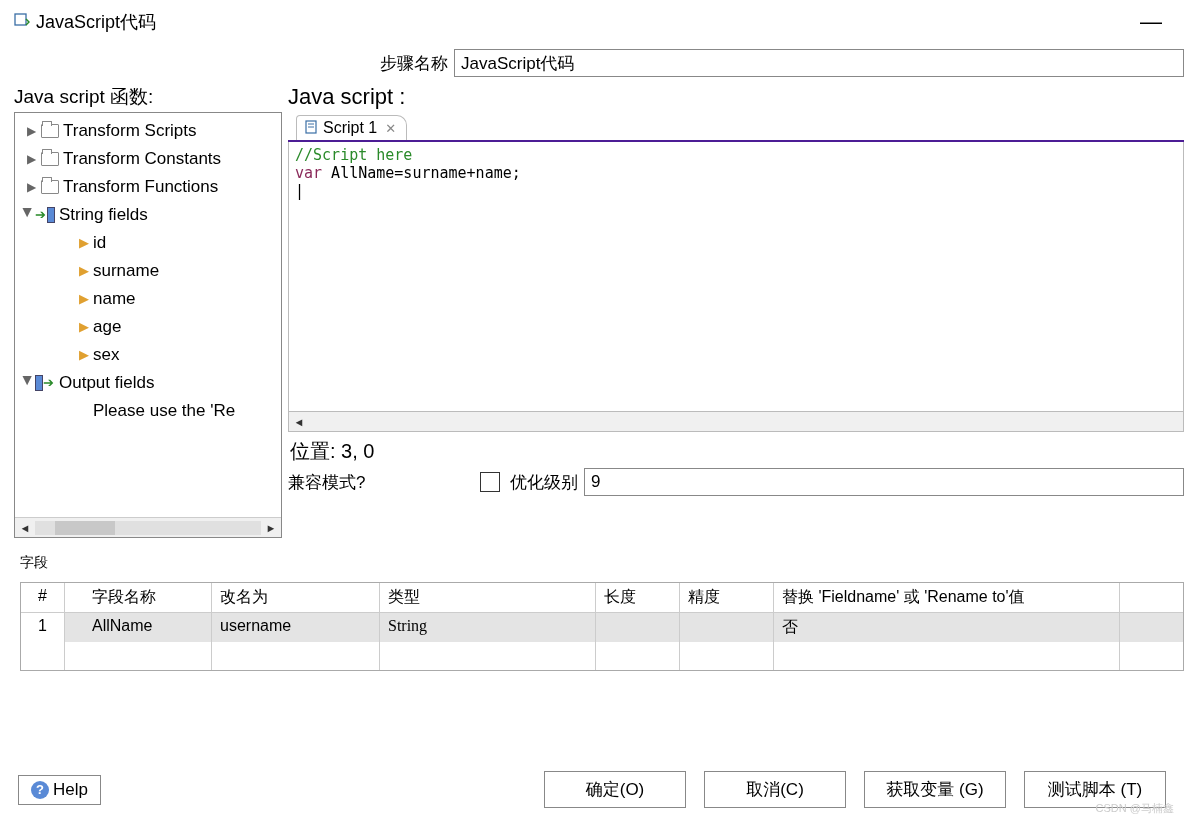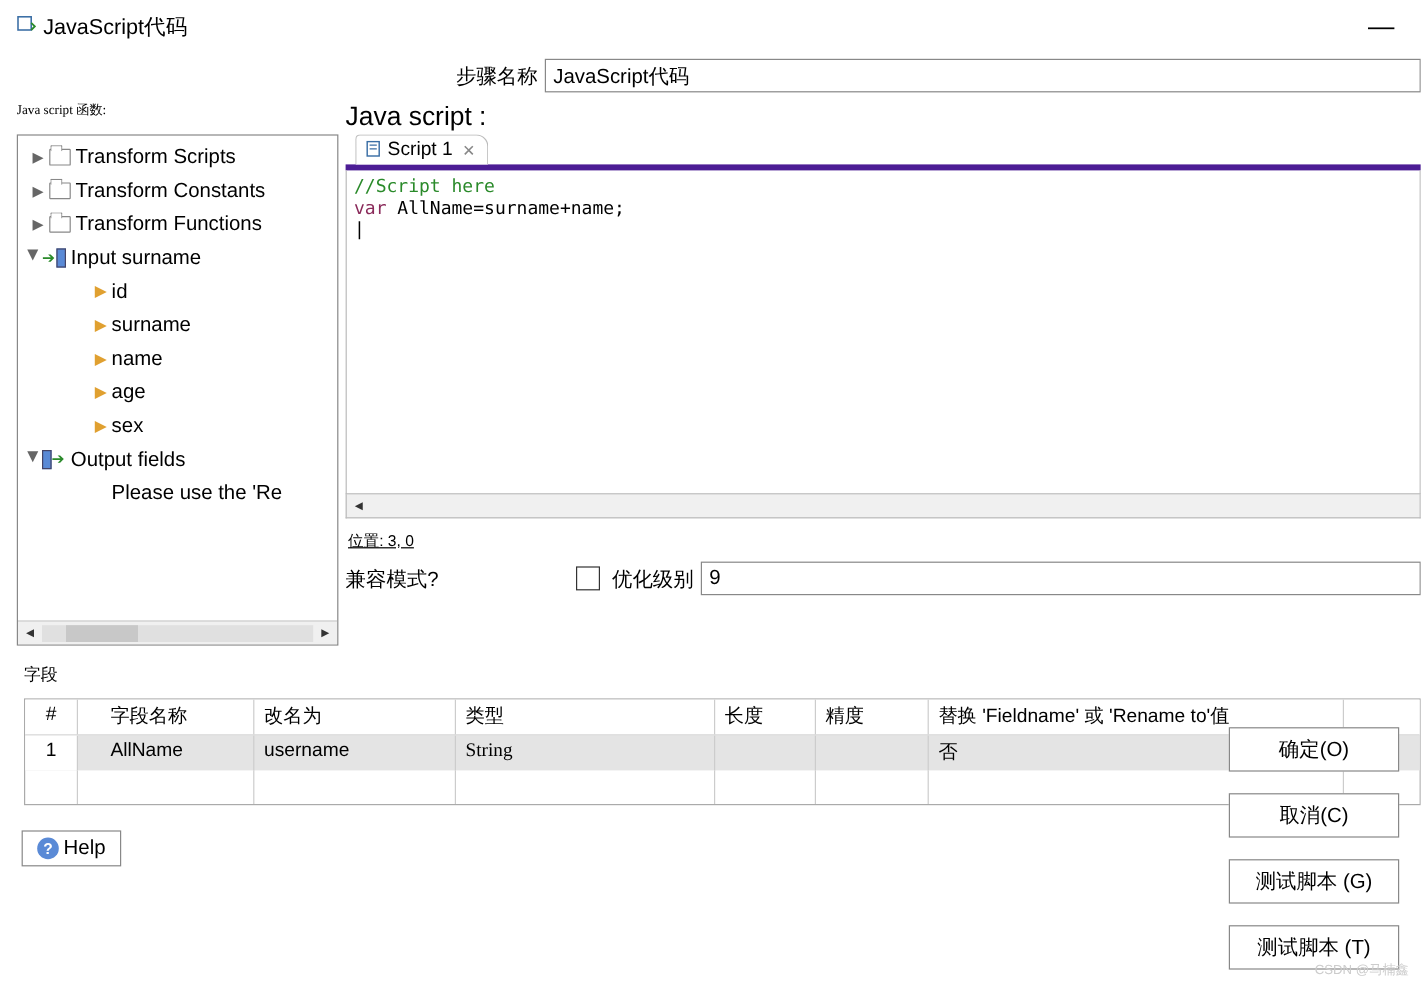--- a/index.html
+++ b/index.html
@@ -9,49 +9,49 @@
   .titlebar .title-icon { margin-right: 6px; color: #3a6ea5; }
   .titlebar .title { font-size: 18px; flex: 1; }
   .titlebar .min-btn { font-size: 22px; padding: 0 8px; cursor: pointer; }
   
   .step-row { display: flex; align-items: center; height: 38px; padding-left: 380px; }
   .step-row .label { font-size: 17px; margin-right: 6px; }
   .step-row .input { flex: 1; height: 28px; border: 1px solid #888; padding: 2px 6px; font-size: 17px; font-family: inherit; }
   
   .middle { display: flex; flex: 0 0 auto; height: 454px; margin-top: 2px; }
   .left-panel { width: 282px; display: flex; flex-direction: column; padding-left: 14px; }
-  .left-panel .panel-title { font-size: 11px; height: 28px; font-family: Liberation Serif, serif; }
+  .left-panel .panel-title { font-size: 19px; height: 28px; }
   .tree-wrap { flex: 1; border: 1px solid #888; overflow: hidden; position: relative; }
   .tree { padding: 4px 0; font-size: 17px; line-height: 28px; white-space: nowrap; }
   .tree-row { display: flex; align-items: center; height: 28px; padding-left: 6px; }
   .tree-row .spacer { display: inline-block; }
   .arrow { width: 14px; display: inline-block; color: #666; font-size: 12px; }
   .folder-icon { width: 18px; height: 14px; border: 1px solid #888; border-radius: 1px; margin-right: 4px; display: inline-block; position: relative; background: #fff; }
   .folder-icon::before { content:''; position:absolute; top:-4px; left:0; width:8px; height:4px; border:1px solid #888; border-bottom:none; border-radius:1px 1px 0 0; background:#fff; }
   .green-arrow-box { width: 22px; display: inline-flex; align-items: center; margin-right: 2px; }
   .green-arrow { color: #2a8a2a; font-size: 13px; margin-right: 1px; }
   .blue-box { width: 8px; height: 16px; background: #5a8ad6; display: inline-block; border: 1px solid #446; }
   .field-icon { color: #e0a030; margin-right: 4px; font-size: 13px; }
   .hscroll { height: 20px; border-top: 1px solid #ccc; display: flex; align-items: center; background:#f0f0f0; }
   .hscroll .sbtn { width: 20px; text-align: center; font-size: 11px; color:#333; cursor:pointer; }
   .hscroll .track { flex: 1; height: 14px; background: #e0e0e0; position: relative; }
   .hscroll .thumb { position:absolute; left:20px; width:60px; height:14px; background:#c8c8c8; }
   
   .right-panel { flex: 1; display: flex; flex-direction: column; padding-left: 6px; }
   .right-panel .panel-title { font-size: 22px; height: 28px; }
-  .tabbar { height: 30px; display: flex; align-items: flex-end; border-bottom: 5px solid #4c1d95; padding-left: 8px; }
+  .tabbar { height: 30px; display: flex; align-items: flex-end; border-bottom: 2px solid #4c1d95; padding-left: 8px; }
   .tab { display: flex; align-items: center; padding: 3px 10px 3px 8px; border: 1px solid #bbb; border-bottom: none; border-radius: 4px 10px 0 0; background: #fff; font-size: 16px; }
   .tab .tab-icon { color:#3a6ea5; margin-right:4px; font-size:13px; }
   .tab .close-x { margin-left: 8px; color: #888; font-size: 13px; cursor:pointer; }
   .code-area { height: 270px; border: 1px solid #bbb; border-top: none; padding: 4px 6px; font-family: Consolas, monospace; font-size: 15px; line-height: 18px; white-space: pre; overflow:auto; position:relative; }
   .code-area .comment { color: #2a8a2a; }
   .code-area .kw { color: #8a2a5a; }
   .code-hscroll { height: 20px; border: 1px solid #bbb; border-top: none; display:flex; align-items:center; background:#f0f0f0; }
   .code-hscroll .sbtn { width:20px; text-align:center; font-size:11px; color:#333; cursor:pointer; }
-  .pos-row { font-size: 13px; height: 30px; display:flex; align-items:center; padding-left: 2px; margin-top: 4px; text-decoration: underline;}
+  .pos-row { font-size: 20px; height: 30px; display:flex; align-items:center; padding-left: 2px; margin-top: 4px;}
   .compat-row { display: flex; align-items: center; height: 32px; font-size: 17px; }
   .compat-row .label1 { width: 192px; }
   .compat-row .cb { width: 20px; height: 20px; border: 1.5px solid #333; margin-right: 10px; cursor:pointer; }
   .compat-row .label2 { margin-right: 6px; }
   .compat-row .opt-input { flex: 1; height: 28px; border: 1px solid #888; padding: 2px 6px; font-size: 17px; font-family: inherit; }
   
   .gap { height: 16px; }
   .fields-section { padding-left: 20px; }
   .fields-title { font-size: 14px; height: 28px; }
   .fields-table { border: 1px solid #aaa; }
@@ -66,21 +66,21 @@
   .c-type { width: 216px; font-family: Liberation Serif, serif; }
   .c-len { width: 84px; }
   .c-prec { width: 94px; }
   .c-repl { width: 346px; }
   .fields-table .row:last-child .cell { border-bottom: none; }
   
   .footer { position: absolute; bottom: 14px; left: 18px; right: 18px; display: flex; align-items: center; }
   .help-btn { display: flex; align-items: center; border: 1px solid #888; padding: 4px 12px; font-size: 17px; cursor:pointer; background:#fff; }
   .help-btn .q { width:18px; height:18px; border-radius:50%; background:#5a8ad6; color:#fff; font-size:13px; font-weight:bold; display:inline-flex; align-items:center; justify-content:center; margin-right:4px; }
   .footer-spacer { flex: 1; }
-  .footer-btns { display: flex; gap: 18px; flex-direction: column; }
+  .footer-btns { display: flex; gap: 18px; }
   .fbtn { border: 1px solid #888; padding: 6px 0; width: 142px; text-align:center; font-size: 17px; cursor:pointer; background:#fff; }
   .watermark { position:absolute; bottom:6px; right:10px; font-size:11px; color:#ccc; }
 </style>
 </head>
 <body>
 
 <div class="titlebar">
   <span class="title-icon">
     <svg width="16" height="16" viewBox="0 0 16 16">
         <rect x="1" y="2" width="11" height="11" fill="none" stroke="#3a6ea5" stroke-width="1.3"></rect>
@@ -119,21 +119,21 @@
           <span class="folder-icon"></span>
           <span>Transform Functions</span>
         </div>
         <div class="tree-row">
           <span class="spacer" style="width:0px"></span>
             <span class="arrow" style="transform:rotate(90deg)">▶</span>
           <span class="green-arrow-box">
               <span class="green-arrow">➔</span>
               <span class="blue-box"></span>
             </span>
-          <span>Input surname</span>
+          <span>String fields</span>
         </div>
         <div class="tree-row">
           <span class="spacer" style="width:58px"></span>
             <span class="field-icon">▶</span>
           <span>id</span>
         </div>
         <div class="tree-row">
           <span class="spacer" style="width:58px"></span>
             <span class="field-icon">▶</span>
           <span>surname</span>
@@ -245,17 +245,17 @@
 
 <div class="footer">
   <div class="help-btn">
     <span class="q">?</span>
     <span>Help</span>
   </div>
   <div class="footer-spacer"></div>
   <div class="footer-btns">
     <div class="fbtn">确定(O)</div>
     <div class="fbtn">取消(C)</div>
-    <div class="fbtn">测试脚本 (G)</div>
+    <div class="fbtn">获取变量 (G)</div>
     <div class="fbtn">测试脚本 (T)</div>
   </div>
 </div>
 <div class="watermark">CSDN @马楠鑫</div>
 
 </body></html>

